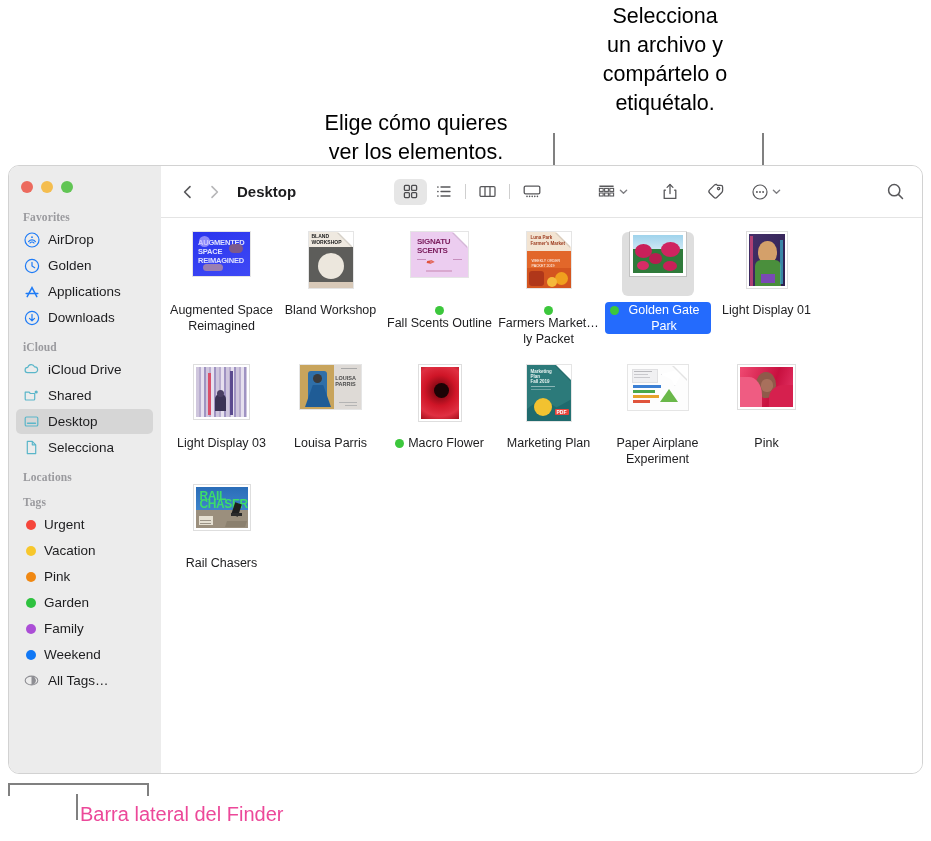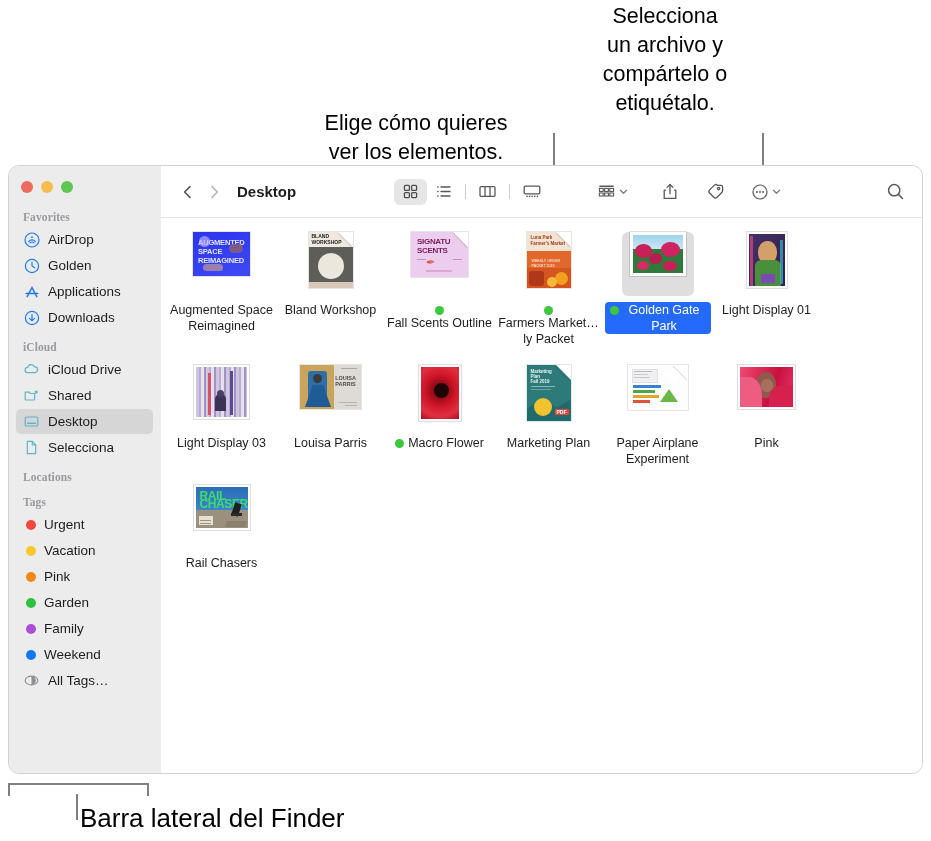--- a/index.html
+++ b/index.html
@@ -268,22 +268,22 @@
     gap: 4px;
     background: #246bfd;
     border-radius: 4px;
     padding: 0 5px;
   }
 
   #bottom-caption {
     position: absolute;
     left: 80px;
     top: 803px;
-    font-size: 26px;
-    color: #000000;
+    font-size: 20px;
+    color: #ec4899;
   }
 </style>
 </head>
 <body>
 
 <div id="stage">
 
   <div class="callout-text" id="callout-view-text">Elige cómo quieres
 ver los elementos.</div>
   <div class="leader-stem" style="left:553px; top:133px; height:33px;"></div>

